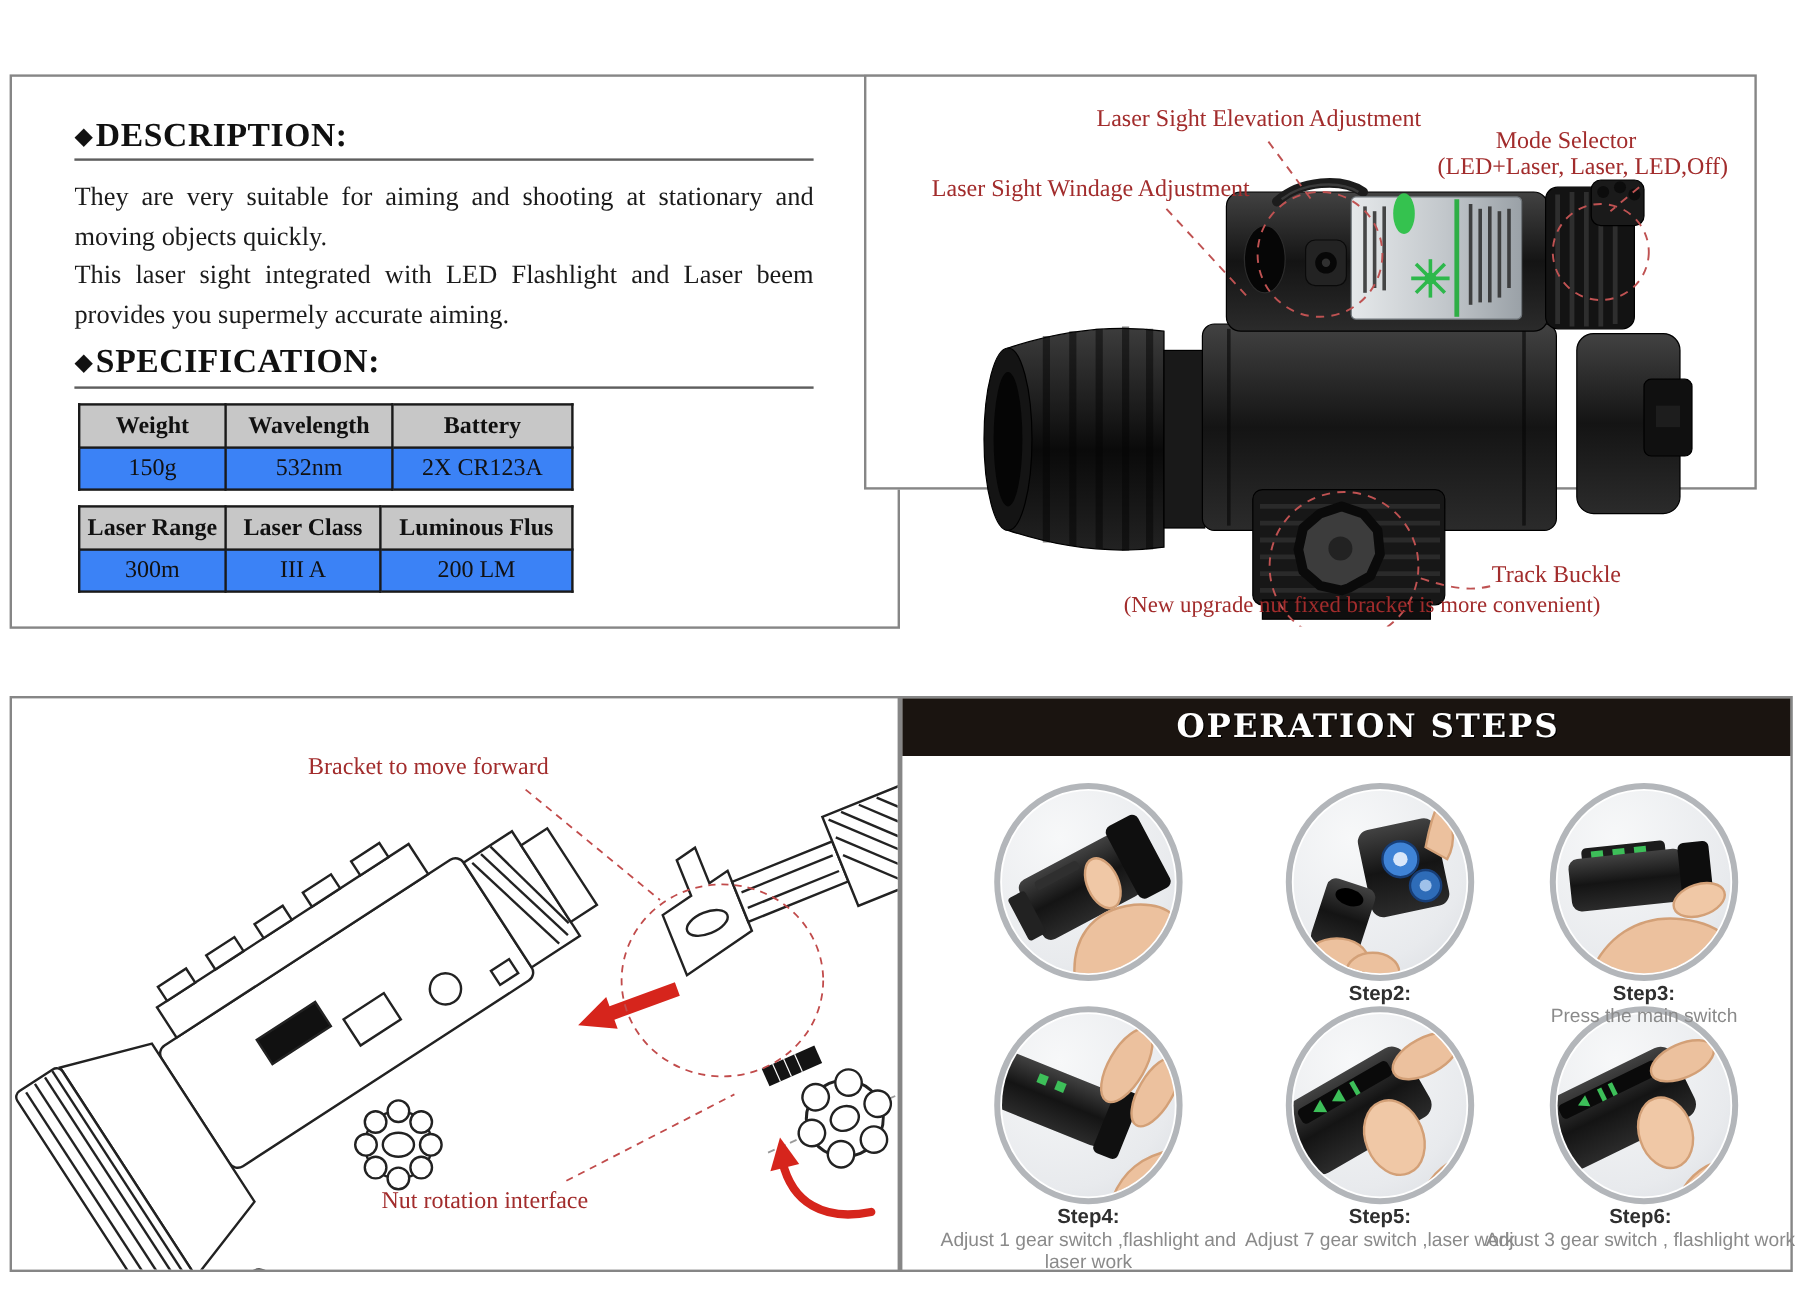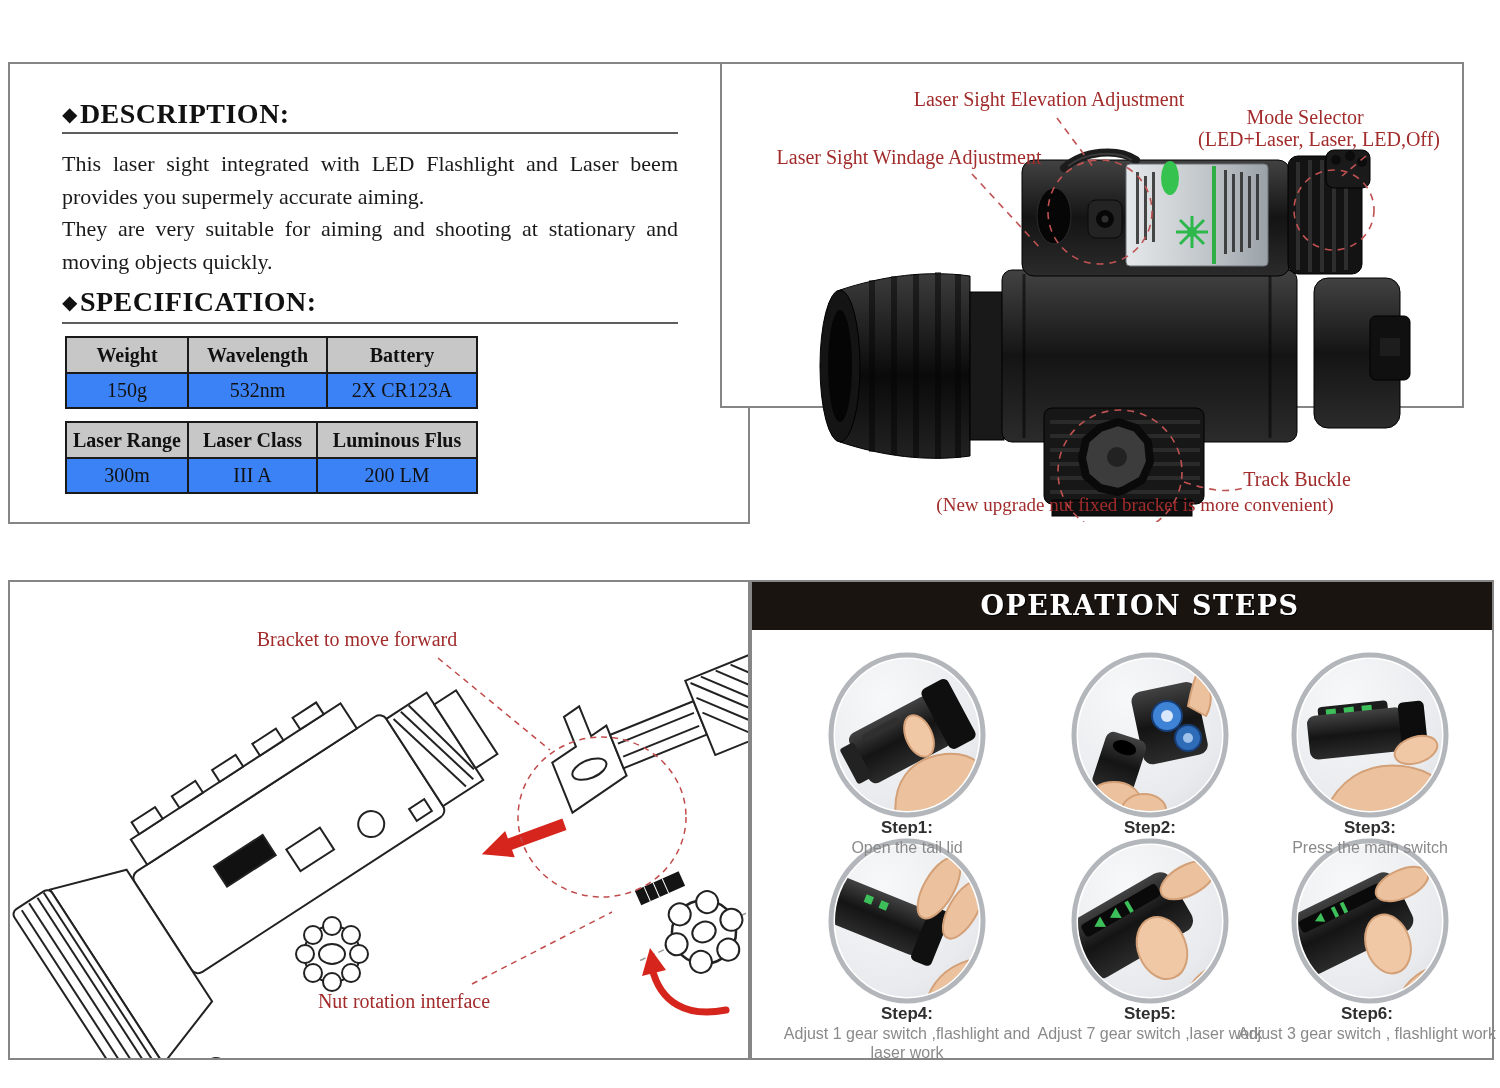--- a/index.html
+++ b/index.html
@@ -72,22 +72,22 @@
 </svg>
 
 <div id="canvas">
 
   <div class="panel" id="panel-tl">
     <div class="sec-title" style="top:34px">
       <span class="diamond">◆</span><span>DESCRIPTION:</span>
     </div>
     <div class="rule" style="top:68px"></div>
     <div class="desc-text">
+      <p>They are very suitable for aiming and shooting at stationary and moving objects quickly.</p>
       <p>This laser sight integrated with LED Flashlight and Laser beem provides you supermely accurate aiming.</p>
-      <p>They are very suitable for aiming and shooting at stationary and moving objects quickly.</p>
     </div>
 
     <div class="sec-title" style="top:222px">
       <span class="diamond">◆</span><span>SPECIFICATION:</span>
     </div>
     <div class="rule" style="top:258px"></div>
 
     <table class="spec-table" style="top:272px">
       <tbody>
           <tr>
@@ -408,24 +408,20 @@
           <path d="M30,61 l9,-5 v10 z" fill="#3dbf59"></path>
           <rect x="50" y="56" width="4" height="11" fill="#3dbf59"></rect>
             <rect x="60" y="56" width="4" height="11" fill="#3dbf59"></rect>
         </g>
         <ellipse cx="112" cy="48" rx="28" ry="14" transform="rotate(-24 112 48)" fill="#ecc19e" stroke="#d3a077" stroke-width="2"></ellipse>
         <ellipse cx="98" cy="108" rx="22" ry="30" transform="rotate(-18 98 108)" fill="#f0c8a6" stroke="#d3a077" stroke-width="2"></ellipse>
         <path d="M104,176 C112,142 136,128 166,128 L166,176 Z" fill="#ecc19e" stroke="#d3a077" stroke-width="2"></path>
       </g>
     </svg>
 
-    <div class="step-caption" style="left:155px;top:236px">
-      <div class="step-label">Step1:</div>
-      <div class="step-desc">Open the tail lid</div>
-    </div>
     <div class="step-caption" style="left:398px;top:236px">
       <div class="step-label">Step2:</div>
     </div>
     <div class="step-caption" style="left:618px;top:236px">
       <div class="step-label">Step3:</div>
       <div class="step-desc">Press the main switch</div>
     </div>
     <div class="step-caption" style="left:155px;top:422px">
       <div class="step-label">Step4:</div>
       <div class="step-desc">Adjust 1 gear switch ,flashlight and laser work</div>

